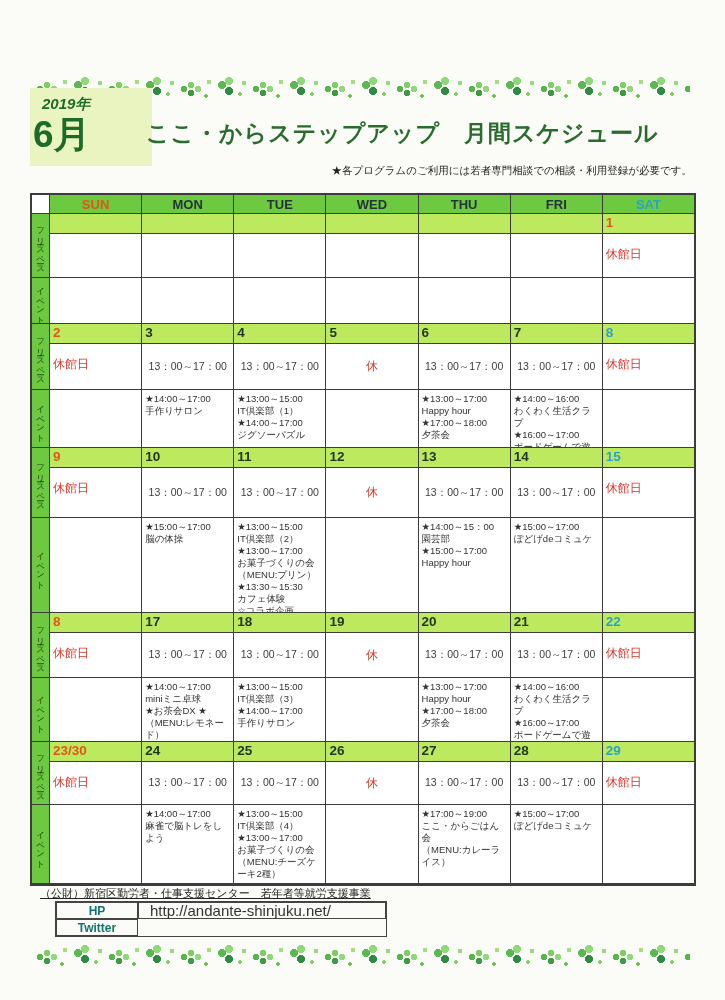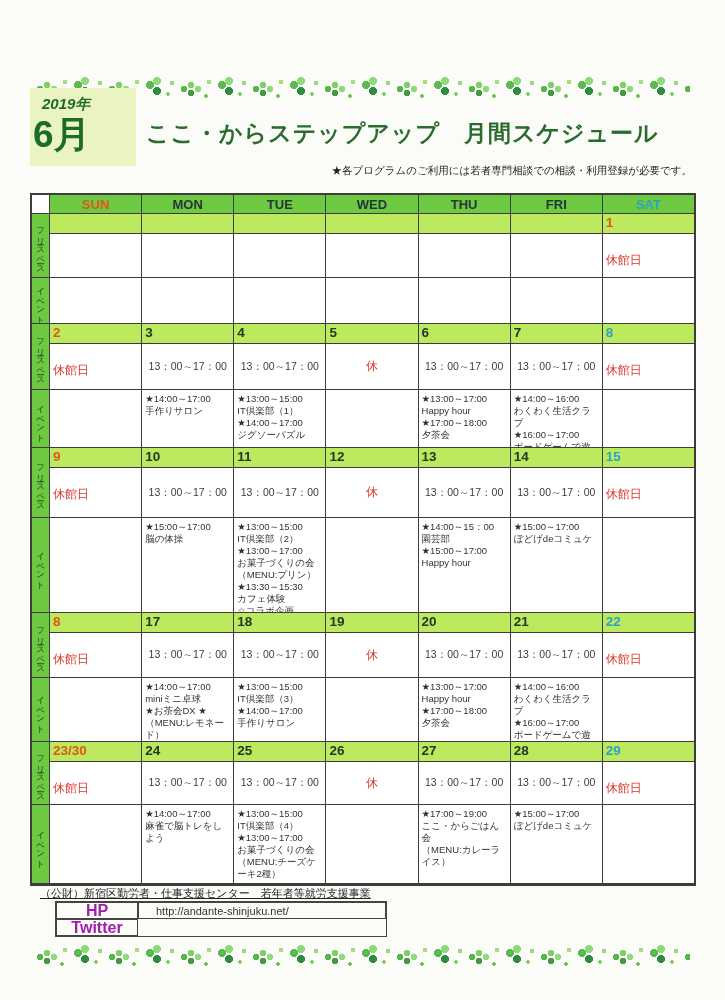--- a/index.html
+++ b/index.html
@@ -29,21 +29,21 @@
       radial-gradient(circle 2px at 64px 20px, #7fcf62 95%, transparent 100%),
       radial-gradient(circle 2.5px at 68px 9px, #9ad97e 95%, transparent 100%);
     background-size:72px 30px;
     background-repeat:repeat-x;
   }
   .clover-top{left:32px;top:74px;width:658px;}
   .clover-bottom{left:32px;top:942px;width:658px;}
 
   
   .month-box{
-    position:absolute;left:30px;top:88px;width:106px;height:78px;
+    position:absolute;left:30px;top:88px;width:122px;height:78px;
     background:#e9f4c0;
   }
   .year-label{font-size:15px;font-weight:bold;color:#1d6b28;margin:7px 0 0 12px;font-style:italic;}
   .month-label{font-size:37px;font-weight:bold;color:#1d6b28;margin:2px 0 0 3px;line-height:1;}
   .page-title{
     position:absolute;left:146px;top:118px;width:560px;
     font-size:23px;font-weight:bold;color:#2a6b2e;letter-spacing:1px;
   }
   .reg-note{
     position:absolute;left:250px;top:164px;width:442px;
@@ -78,39 +78,39 @@
   }
   .vlab.fs{grid-row:1/3;}
   .vlab.ev{grid-row:3;}
 
   .d{grid-row:1;background:#bce95e;font-size:13.5px;font-weight:bold;color:#233826;padding:1px 0 0 3px;}
   .d.sun{color:#e0561c;}
   .d.sat{color:#2ba3c4;}
 
   .f{grid-row:2;background:#fff;font-size:10.5px;color:#3c3c3c;}
   .f.time{display:flex;align-items:center;justify-content:center;}
-  .f.closed{color:#d8372a;font-size:12px;padding:18px 0 0 3px;}
+  .f.closed{color:#d8372a;font-size:12px;padding:12px 0 0 3px;}
   .f.rest{color:#d8372a;font-size:12px;display:flex;align-items:center;justify-content:center;}
 
   .e{
     grid-row:3;background:#fff;
     font-size:9.5px;line-height:1.26;color:#333;
     padding:3px 2px 8px 3px;white-space:pre-line;overflow:hidden;
   }
 
   
   .footer-org{position:absolute;left:40px;top:886px;font-size:11px;color:#222;text-decoration:underline;}
   .footer-table{
     position:absolute;left:55px;top:901px;width:330px;
     display:grid;grid-template-columns:82px 248px;
     border:1px solid #444;
   }
   .footer-table > div{border:1px solid #444;box-sizing:border-box;height:17px;display:flex;align-items:center;}
-  .ft-label{justify-content:center;font-weight:bold;font-size:16px;color:#a21caf;}
-  .ft-value{padding-left:17px;font-size:11px;color:#333;}
+  .ft-label{justify-content:center;font-weight:bold;font-size:12px;color:#0f766e;}
+  .ft-value{padding-left:11px;font-size:15px;color:#333;}
 </style>
 </head>
 <body>
 
 <div class="page">
 
   <div class="clover-row clover-top"></div>
 
   <div class="month-box">
     <div class="year-label">2019年</div>

